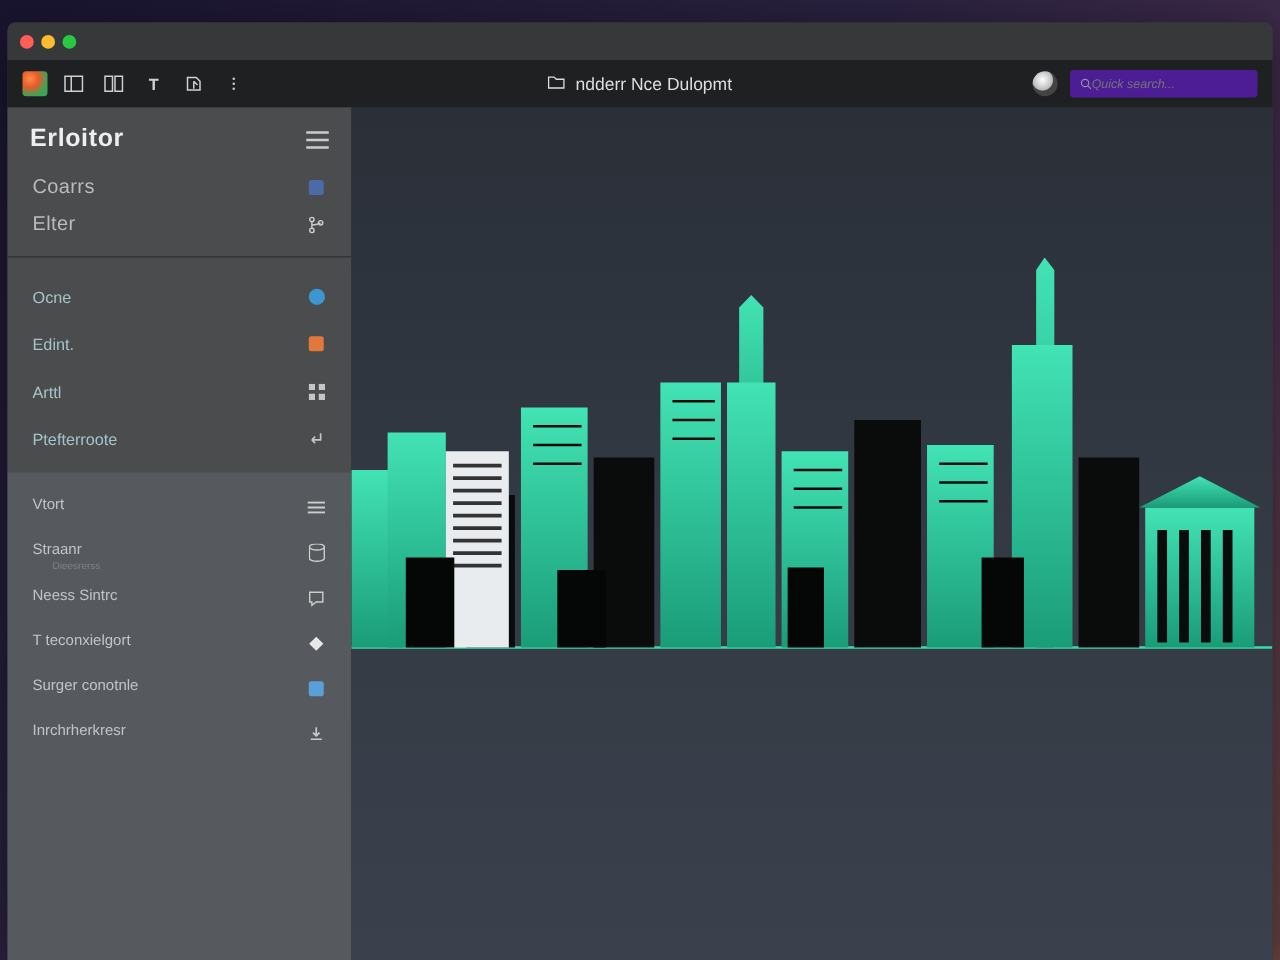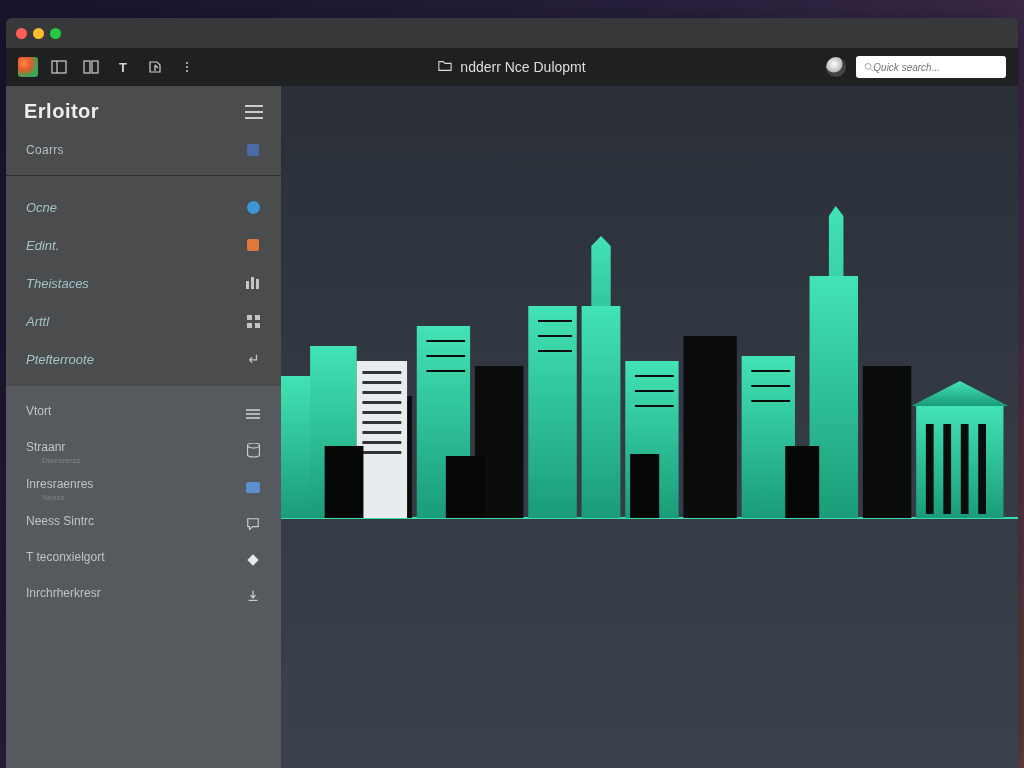--- a/index.html
+++ b/index.html
@@ -14,41 +14,41 @@
 
   
   .toolbar { height:38px; background:#1f2022; display:flex; align-items:center; padding:0 12px; gap:0; }
   .tool-left { display:flex; align-items:center; gap:10px; }
   .tool-icon { width:22px; height:22px; display:flex; align-items:center; justify-content:center; color:#d0d0d0; cursor:pointer; }
   .tool-icon svg { width:16px; height:16px; }
   .logo { width:20px; height:20px; border-radius:3px; background:radial-gradient(circle at 30% 30%,#ff8c42,#e85a2c,#3aa655 70%); }
   .tool-center { flex:1; display:flex; align-items:flex-start; justify-content:center; gap:8px; color:#dedede; font-size:14px; }
   .tool-right { display:flex; align-items:center; gap:10px; }
   .avatar { width:20px; height:20px; border-radius:50%; background:radial-gradient(circle at 40% 35%,#fff,#bbb 45%,#444 50%); }
-  .search-box { display:flex; align-items:center; background:#ffffff; border-radius:3px; height:22px; padding:0 8px; width:150px; }
+  .search-box { display:flex; align-items:center; background:#4c1d95; border-radius:3px; height:22px; padding:0 8px; width:150px; }
   .search-box input { border:none; background:transparent; outline:none; font-size:10px; color:#888; width:100%; font-style:italic; }
 
   
   .body { flex:1; display:flex; min-height:0; }
 
   
   .sidebar { width:275px; background:#4a4c4e; display:flex; flex-direction:column; overflow:hidden; }
   .side-head { display:flex; align-items:center; justify-content:space-between; padding:14px 18px 10px 18px; }
   .side-title { color:#eee; font-size:20px; font-weight:600; letter-spacing:0.5px; }
   .hamburger { width:18px; height:14px; display:flex; flex-direction:column; justify-content:space-between; cursor:pointer; }
   .hamburger div { height:2px; background:#ccc; }
 
   .section-a { padding:2px 0 8px 0; }
   .sa-row { display:flex; align-items:center; justify-content:space-between; padding:5px 20px 5px 20px; height:30px; }
-  .sa-row span.lbl { color:#b8bcbe; font-size:12px; letter-spacing:0.3px; }
+  .sa-row span.lbl { color:#b8bcbe; font-size:16px; letter-spacing:0.3px; }
   .ricon { width:16px; height:16px; display:flex; align-items:center; justify-content:center; color:#cfcfcf; }
 
   .divider { height:1px; background:#2c2e30; margin:2px 0; }
 
-  .section-b { padding:10px 0 8px 0;font-style:italic; }
+  .section-b { padding:10px 0 8px 0; }
   .sb-row { display:flex; align-items:center; justify-content:space-between; padding:0 20px; height:38px; }
   .sb-row .lbl { color:#a4c4c8; font-size:13px; }
   .sb-row .ricon { opacity:0.95; }
 
   .section-c { background:#565a5e; flex:1; padding:12px 0; overflow:hidden; }
   .sc-row { display:flex; align-items:flex-start; justify-content:space-between; padding:6px 20px; min-height:36px;gap:36px; }
   .sc-txt { display:flex; flex-direction:column; gap:2px; }
   .sc-row .lbl { color:#c0c4c6; font-size:12px; }
   .sc-row .sub { color:#7f8486; font-size:8px;margin-left:16px; }
   .sc-row .ricon { margin-top:2px; }
@@ -135,45 +135,46 @@
           </div>
       </div>
 
       <div class="section-a">
         <div class="sa-row">
           <span class="lbl">Coarrs</span>
           <span class="ricon">
               <span class="sq sq-blue"></span>
             </span>
         </div>
+        <div class="sa-row">
+          <span class="lbl">Elter</span>
+          <span class="ricon">
+              <svg width="14" height="14" viewBox="0 0 16 16">
+                <circle cx="4" cy="3" r="2" fill="none" stroke="#ccc" stroke-width="1.3"></circle>
+                <circle cx="4" cy="13" r="2" fill="none" stroke="#ccc" stroke-width="1.3"></circle>
+                <circle cx="12" cy="6" r="2" fill="none" stroke="#ccc" stroke-width="1.3"></circle>
+                <path d="M4 5v6M4 8c4 0 6-1 8-2" fill="none" stroke="#ccc" stroke-width="1.3"></path>
+              </svg>
+            </span>
+        </div>
       </div>
 
       <div class="divider"></div>
 
       <div class="section-b">
         <div class="sb-row">
           <span class="lbl">Ocne</span>
           <span class="ricon">
               <span style="width:13px;height:13px;border-radius:50%;background:#3a9ad8;display:block;"></span>
             </span>
         </div>
         <div class="sb-row">
           <span class="lbl">Edint.</span>
           <span class="ricon">
               <span class="sq sq-orange"></span>
-            </span>
-        </div>
-        <div class="sb-row">
-          <span class="lbl">Theistaces</span>
-          <span class="ricon">
-              <svg width="14" height="12" viewBox="0 0 14 12">
-                <rect x="0" y="4" width="3" height="8" fill="#ccc"></rect>
-                <rect x="5" y="0" width="3" height="12" fill="#ccc"></rect>
-                <rect x="10" y="2" width="3" height="10" fill="#ccc"></rect>
-              </svg>
             </span>
         </div>
         <div class="sb-row">
           <span class="lbl">Arttl</span>
           <span class="ricon">
               <svg width="13" height="13" viewBox="0 0 13 13">
                 <rect x="0" y="0" width="5" height="5" fill="#ccc"></rect>
                 <rect x="8" y="0" width="5" height="5" fill="#ccc"></rect>
                 <rect x="0" y="8" width="5" height="5" fill="#ccc"></rect>
                 <rect x="8" y="8" width="5" height="5" fill="#ccc"></rect>
@@ -210,45 +211,44 @@
             </div>
           <span class="ricon">
               <svg width="13" height="15" viewBox="0 0 13 15">
                 <ellipse cx="6.5" cy="2.5" rx="6" ry="2.5" fill="none" stroke="#ccc" stroke-width="1.2"></ellipse>
                 <path d="M0.5 2.5v9c0 1.4 2.7 2.5 6 2.5s6-1.1 6-2.5v-9" fill="none" stroke="#ccc" stroke-width="1.2"></path>
               </svg>
             </span>
         </div>
         <div class="sc-row">
           <div class="sc-txt">
-              <span class="lbl">Inresraenres</span>
-              <span class="sub">Neess</span>
-            </div>
-          <span class="ricon">
-              <span class="sq sq-blue" style="width:14px;height:11px;background:#5a90d0;"></span>
-            </span>
-        </div>
-        <div class="sc-row">
-          <div class="sc-txt">
               <span class="lbl">Neess Sintrc</span>
             </div>
           <span class="ricon">
               <svg width="14" height="14" viewBox="0 0 16 16">
                 <path d="M2 2h12v9H8l-4 3v-3H2z" fill="none" stroke="#ccc" stroke-width="1.3"></path>
               </svg>
             </span>
         </div>
         <div class="sc-row">
           <div class="sc-txt">
               <span class="lbl">T teconxielgort</span>
             </div>
           <span class="ricon">
               <svg width="14" height="14" viewBox="0 0 14 14">
                 <rect x="3" y="3" width="8" height="8" fill="#e8e8e8" transform="rotate(45 7 7)"></rect>
               </svg>
+            </span>
+        </div>
+        <div class="sc-row">
+          <div class="sc-txt">
+              <span class="lbl">Surger conotnle</span>
+            </div>
+          <span class="ricon">
+              <span class="sq sq-lblue"></span>
             </span>
         </div>
         <div class="sc-row">
           <div class="sc-txt">
               <span class="lbl">Inrchrherkresr</span>
             </div>
           <span class="ricon">
               <svg width="14" height="14" viewBox="0 0 16 16">
                 <path d="M8 2v8M5 7l3 3 3-3M3 13h10" fill="none" stroke="#ccc" stroke-width="1.5"></path>
               </svg>

